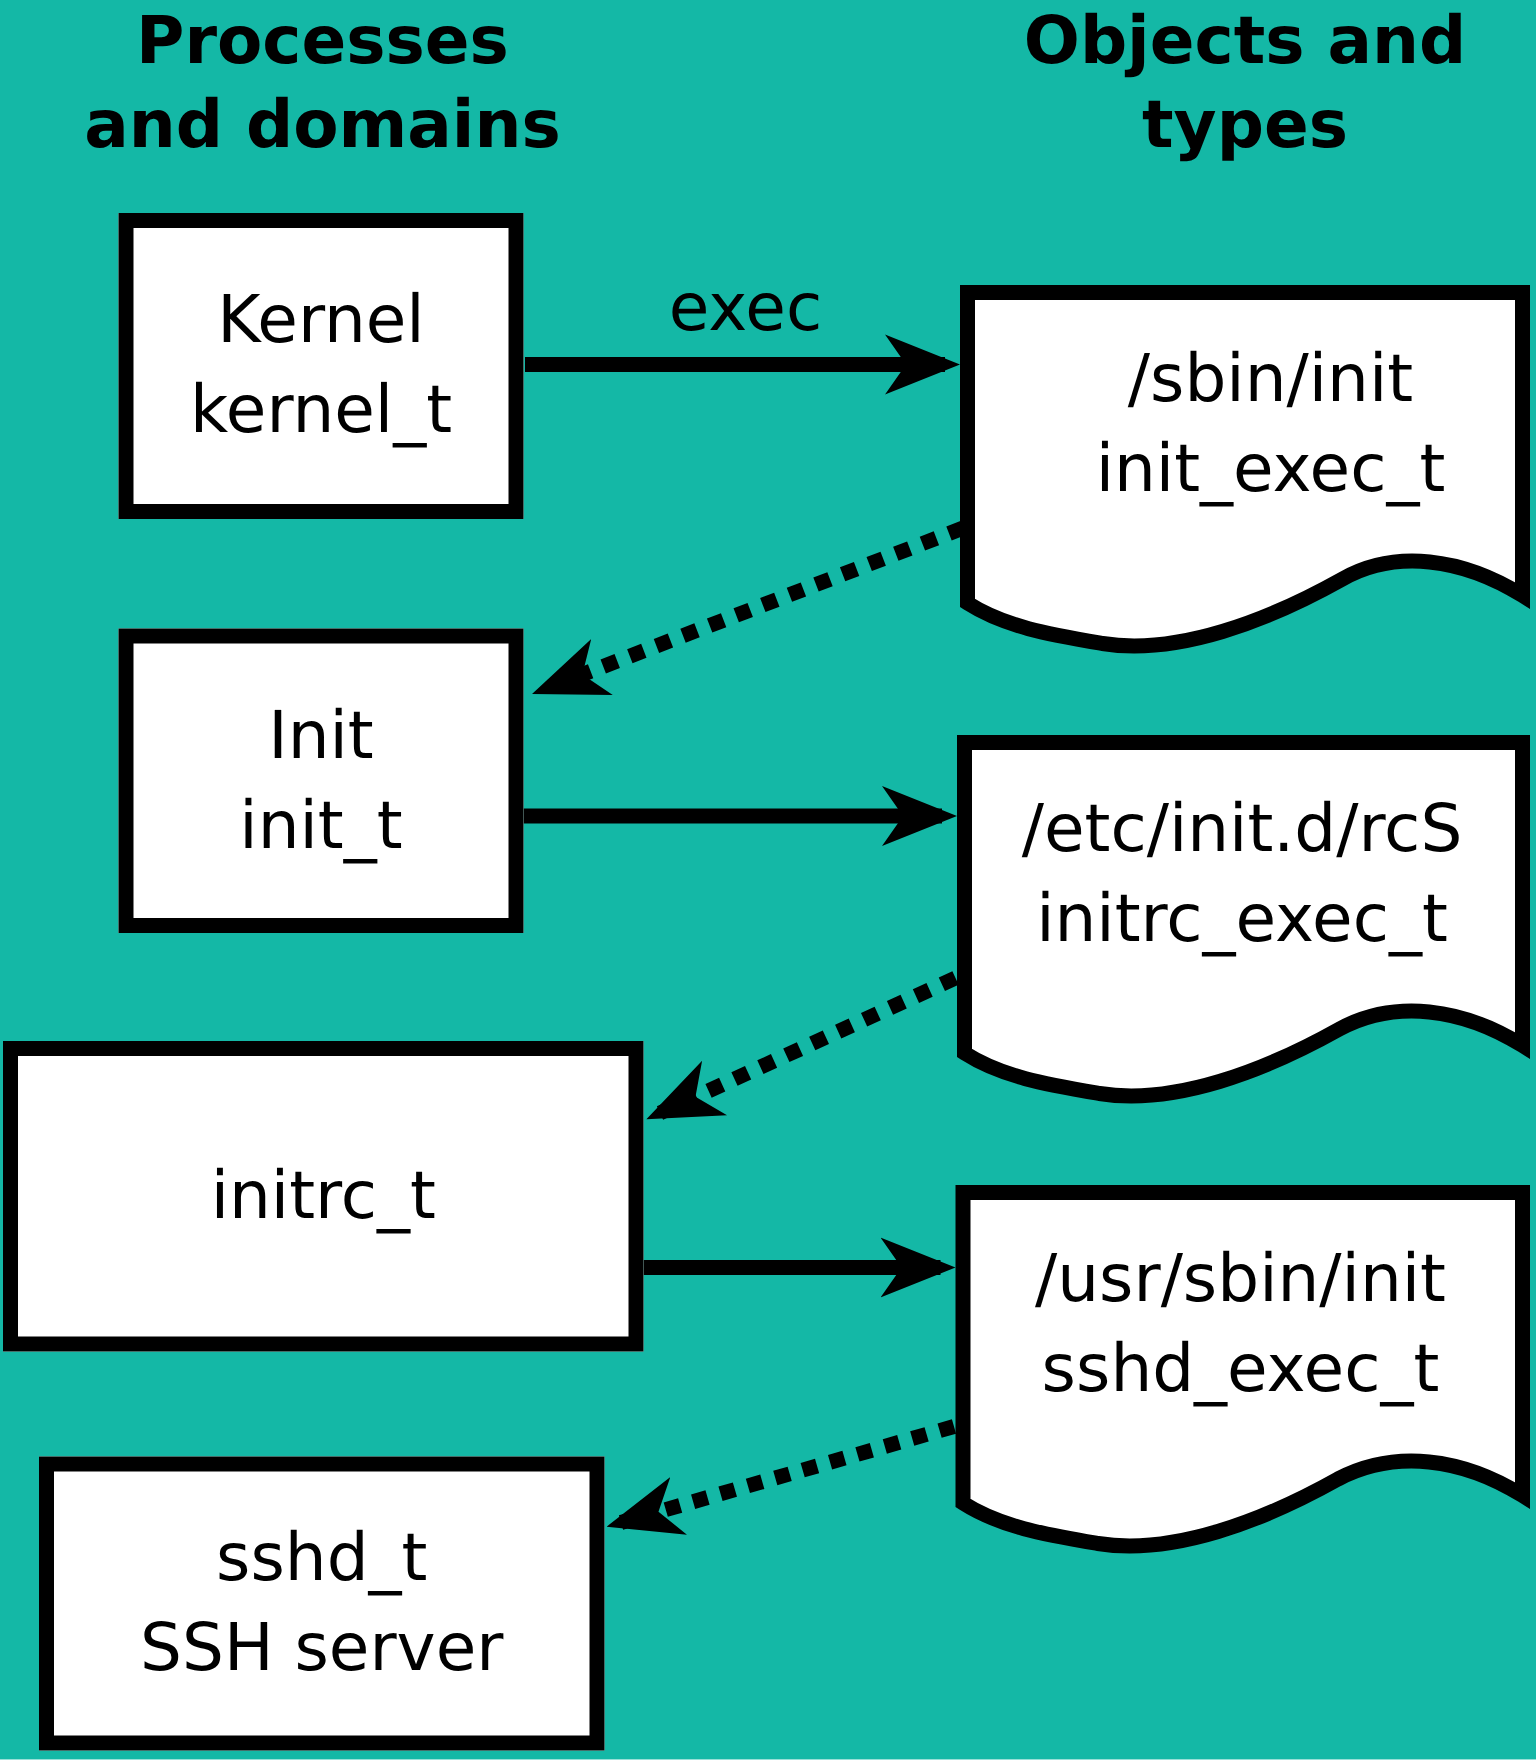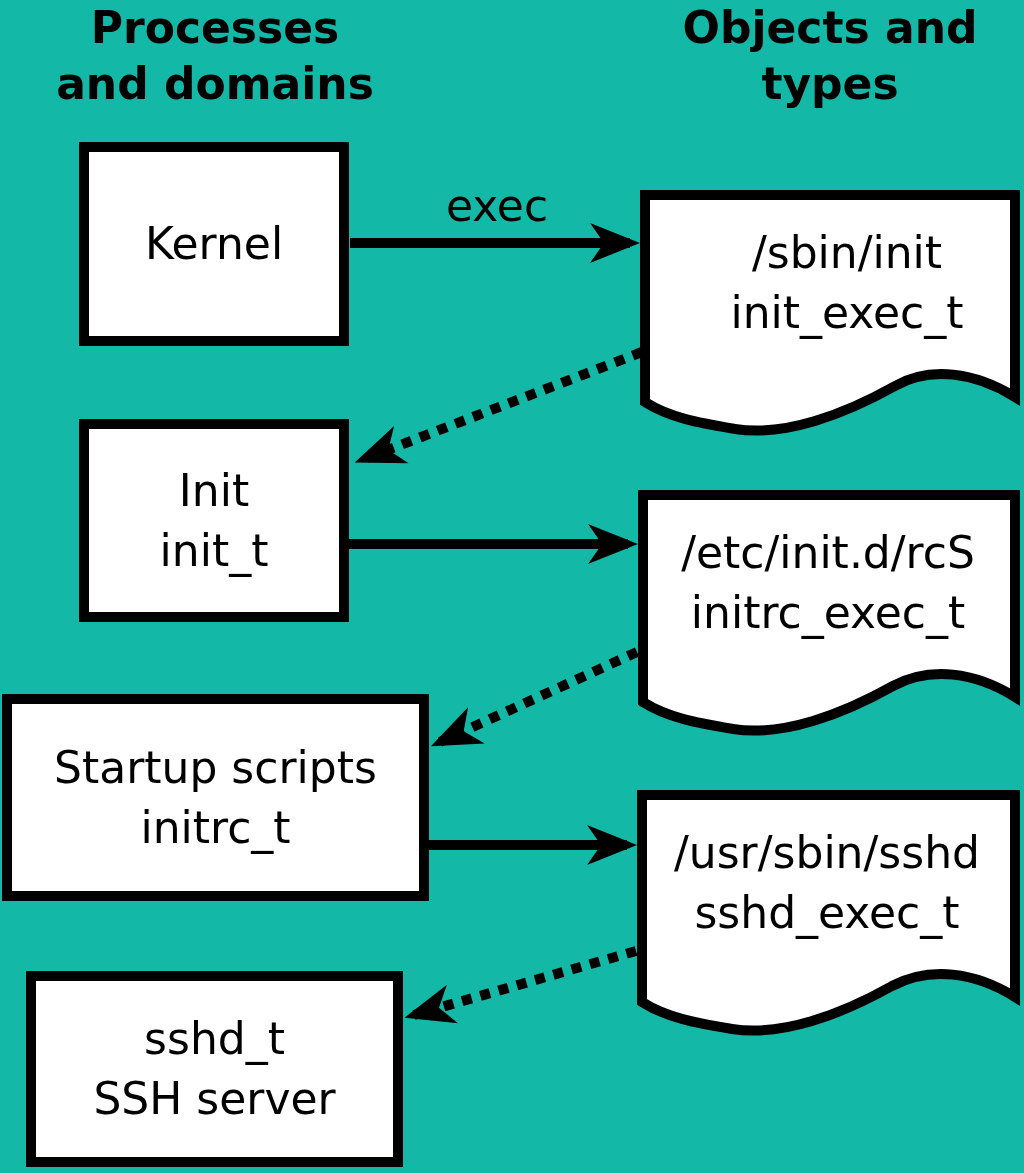--- a/index.html
+++ b/index.html
@@ -85,45 +85,45 @@
 
     <path d="M645,195 H1015 V397 C975,372 930,366 895,386 C845,414 785,437 735,429 C700,423 670,418 645,402 Z" fill="#ffffff" stroke="#000000" stroke-width="10"></path>
     <path d="M643,495 H1015 V697 C975,672 930,666 893,686 C843,714 783,737 733,729 C698,723 668,718 643,702 Z" fill="#ffffff" stroke="#000000" stroke-width="10"></path>
     <path d="M642,795 H1015 V997 C975,972 930,966 892,986 C842,1014 782,1037 732,1029 C697,1023 667,1018 642,1002 Z" fill="#ffffff" stroke="#000000" stroke-width="10"></path>
   </svg>
 
   <div class="arrow-label" style="left:397px; top:184px; width:200px;">exec</div>
 
   <div class="pbox" style="left:79px; top:142px; width:270px; height:204px;">
     <span>Kernel</span>
+    <span>kernel_t</span>
   </div>
 
   <div class="pbox" style="left:79px; top:419px; width:270px; height:203px;">
     <span>Init</span>
     <span>init_t</span>
   </div>
 
   <div class="pbox" style="left:2px; top:694px; width:427px; height:207px;">
-    <span>Startup scripts</span>
     <span>initrc_t</span>
   </div>
 
   <div class="pbox" style="left:26px; top:971px; width:377px; height:196px;">
     <span>sshd_t</span>
     <span>SSH server</span>
   </div>
 
   <div class="doc-label" style="left:640px; top:192px; width:380px; height:182px;padding-left:17px;">
     <span>/sbin/init</span>
     <span>init_exec_t</span>
   </div>
 
   <div class="doc-label" style="left:638px; top:492px; width:380px; height:182px;">
     <span>/etc/init.d/rcS</span>
     <span>initrc_exec_t</span>
   </div>
 
   <div class="doc-label" style="left:637px; top:792px; width:380px; height:182px;">
-    <span>/usr/sbin/sshd</span>
+    <span>/usr/sbin/init</span>
     <span>sshd_exec_t</span>
   </div>
 
 </div>
 
 </body></html>

